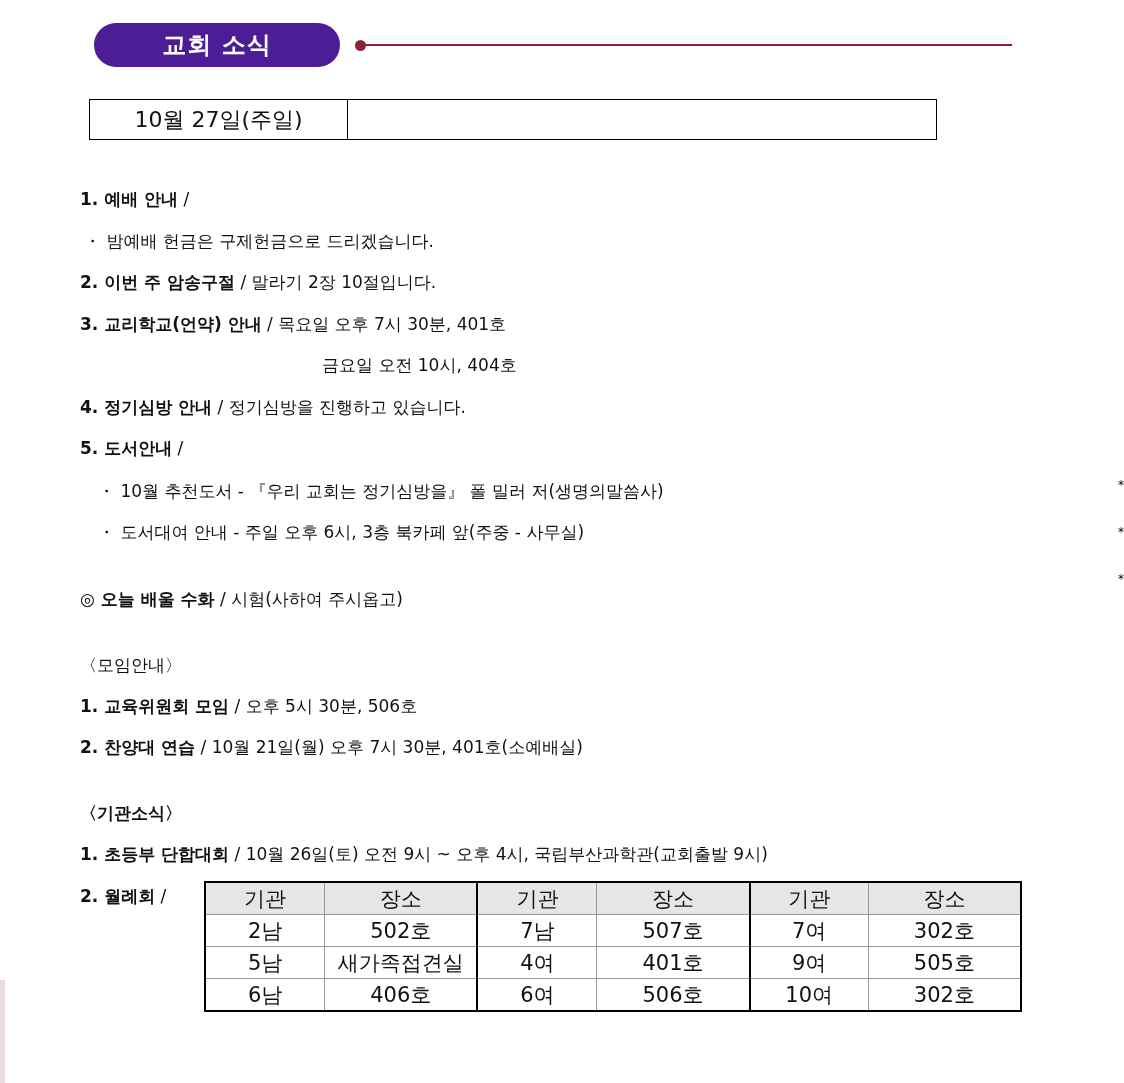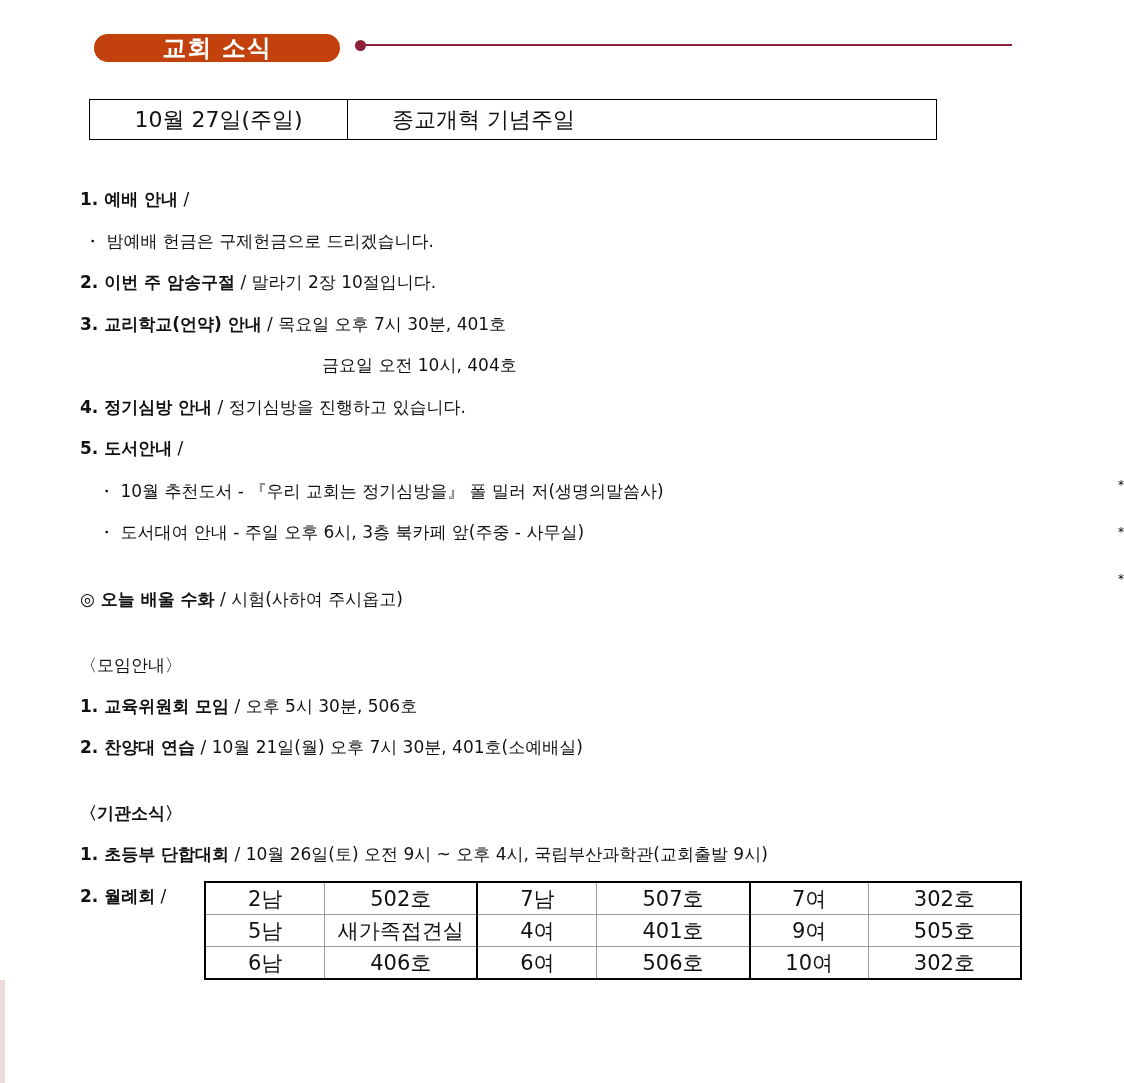--- a/index.html
+++ b/index.html
@@ -2,22 +2,22 @@
 <html><head>
   <meta charset="utf-8">
   <style>
     html, body { margin: 0; padding: 0; background: #ffffff; }
     body {
       width: 1124px; height: 1083px; position: relative; overflow: hidden;
       font-family: "DejaVu Sans", "Liberation Sans", sans-serif;
       color: #111111;
     }
     .pill {
-      position: absolute; left: 94px; top: 34px; width: 246px; height: 28px;
-      background: #c2410c; border-radius: 22px;
+      position: absolute; left: 94px; top: 23px; width: 246px; height: 44px;
+      background: #4c1d95; border-radius: 22px;
       display: flex; align-items: center; justify-content: center;
     }
     .pill span { color: #ffffff; font-weight: bold; font-size: 24px; letter-spacing: 1px; }
     .dot {
       position: absolute; left: 355px; top: 40px; width: 11px; height: 11px;
       border-radius: 50%; background: #8b2239;
     }
     .hline {
       position: absolute; left: 364px; top: 44px; width: 648px; height: 2px; background: #8b2239;
     }
@@ -49,21 +49,20 @@
 <body>
 
 <div class="pill">
   <span>교회 소식</span>
 </div>
 <div class="dot"></div>
 <div class="hline"></div>
 
 <div class="datebox">
   <div class="c1">10월 27일(주일)</div>
-  <div class="c2">종교개혁 기념주일</div>
 </div>
 
 <div class="line" style="top:185px">
   <span class="b">1. 예배 안내</span><span> /</span>
 </div>
 <div class="line" style="top:227px;left:84px">・ 밤예배 헌금은 구제헌금으로 드리겠습니다.</div>
 <div class="line" style="top:268px">
   <span class="b">2. 이번 주 암송구절</span><span> / 말라기 2장 10절입니다.</span>
 </div>
 <div class="line" style="top:310px">
@@ -102,20 +101,28 @@
 <table class="tbl">
   <colgroup>
     <col style="width:120px">
       <col style="width:153px">
       <col style="width:120px">
       <col style="width:153px">
       <col style="width:119px">
       <col style="width:153px">
   </colgroup>
   <tbody>
+      <tr>
+    <th class="first">기관</th>
+    <th>장소</th>
+    <th class="thick">기관</th>
+    <th>장소</th>
+    <th class="thick">기관</th>
+    <th>장소</th>
+  </tr>
   <tr>
     <td class="first">2남</td>
     <td>502호</td>
     <td class="thick">7남</td>
     <td>507호</td>
     <td class="thick">7여</td>
     <td>302호</td>
   </tr>
   <tr>
     <td class="first">5남</td>

